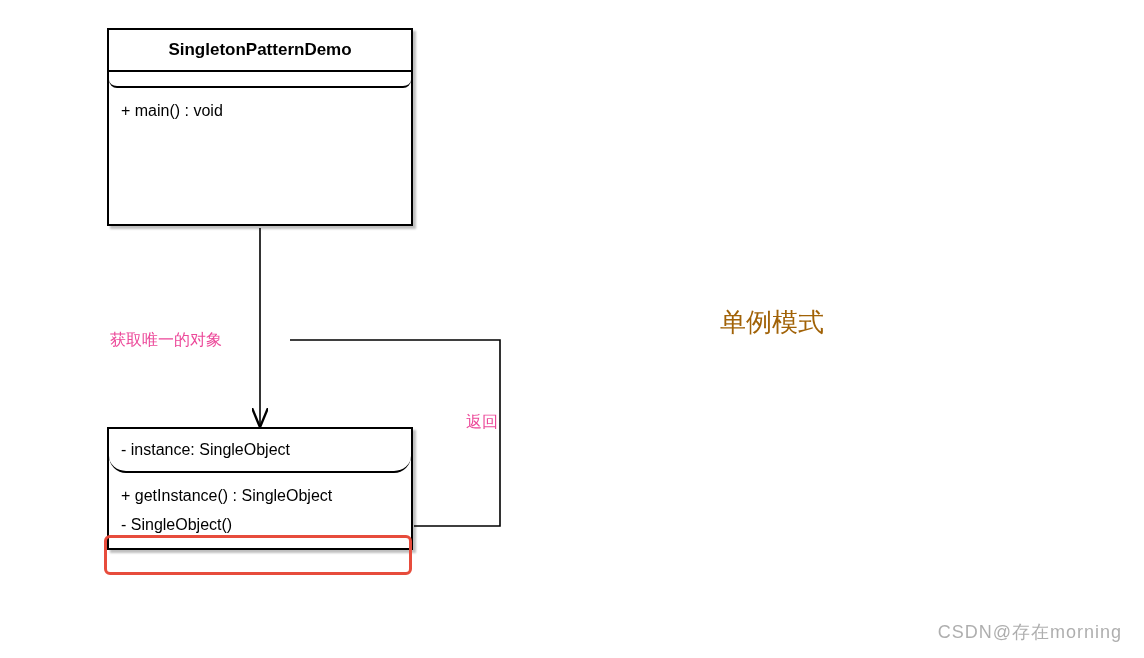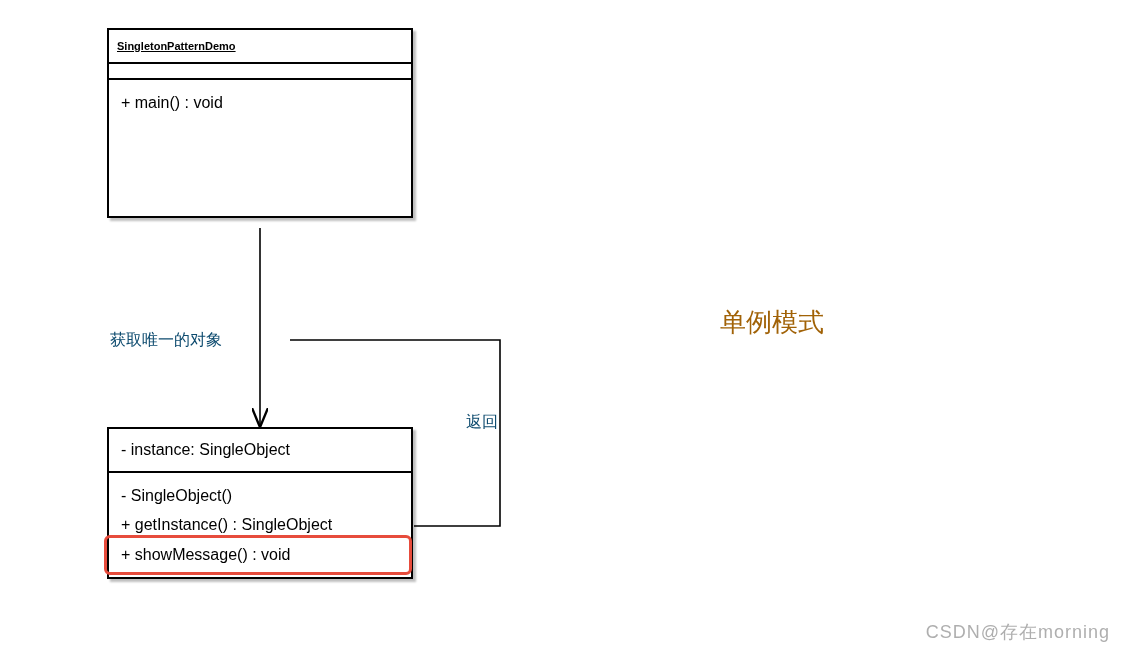--- a/index.html
+++ b/index.html
@@ -11,32 +11,32 @@
     height: 658px;
     position: relative;
   }
   .uml-class {
     position: absolute;
     background: #fff;
     border: 2px solid #000;
     box-shadow: 3px 3px 2px rgba(0,0,0,0.25);
   }
   .uml-title {
-    text-align: left;
+    text-align: center;
     font-weight: bold;
     padding: 10px 8px;
     border-bottom: 2px solid #000;
-    font-size: 11px;
-    text-decoration: underline;
+    font-size: 17px;
   }
   .uml-attrs {
     border-bottom: 2px solid #000;
     min-height: 18px;
     padding: 6px 12px;
     font-size: 16px;
+    border-radius: 17px;
   }
   .uml-attrs.empty {
     padding: 2px;
     min-height: 10px;
   }
   .uml-methods {
     padding: 8px 12px;
     font-size: 16px;
   }
   .uml-row {
@@ -45,21 +45,21 @@
   }
   .highlight-box {
     position: absolute;
     border: 3px solid #e74c3c;
     border-radius: 6px;
     pointer-events: none;
   }
   .edge-label {
     position: absolute;
     font-size: 16px;
-    color: #0c4a6e;
+    color: #ec4899;
   }
   .title-red {
     position: absolute;
     color: #a16207;
     font-size: 26px;
   }
   .watermark {
     position: absolute;
     color: rgba(120,120,120,0.6);
     font-size: 18px;
@@ -81,34 +81,33 @@
   <div class="uml-methods" style="min-height:120px;">
     <div class="uml-row">+ main() : void</div>
   </div>
 </div>
 
 <div class="uml-class" style="left:107px; top:427px; width:302px;">
   <div class="uml-attrs">
     <div class="uml-row">- instance: SingleObject</div>
   </div>
   <div class="uml-methods">
+    <div class="uml-row">+ getInstance() : SingleObject</div>
     <div class="uml-row">- SingleObject()</div>
-    <div class="uml-row">+ getInstance() : SingleObject</div>
-    <div class="uml-row">+ showMessage() : void</div>
   </div>
 </div>
 
 <div class="highlight-box" style="left:104px; top:535px; width:302px; height:34px;"></div>
 
 <div class="title-red" style="left:720px; top:305px;">单例模式</div>
 
 <div class="edge-label" style="left:110px; top:330px;">获取唯一的对象</div>
 <div class="edge-label" style="left:466px; top:412px;">返回</div>
 
-<div class="watermark" style="right:34px; bottom:14px;margin-left:32px;">CSDN@存在morning</div>
+<div class="watermark" style="right:22px; bottom:14px;margin-left:32px;">CSDN@存在morning</div>
 
 <svg class="connector" width="1144" height="658">
   <defs>
     <marker id="arrowhead" markerWidth="12" markerHeight="10" refX="10" refY="5" orient="auto">
       <path d="M0,0 L12,5 L0,10" fill="none" stroke="#000" stroke-width="1.5"></path>
     </marker>
   </defs>
 
   <line x1="260" y1="228" x2="260" y2="424" stroke="#000" stroke-width="1.6" marker-end="url(#arrowhead)"></line>
 

